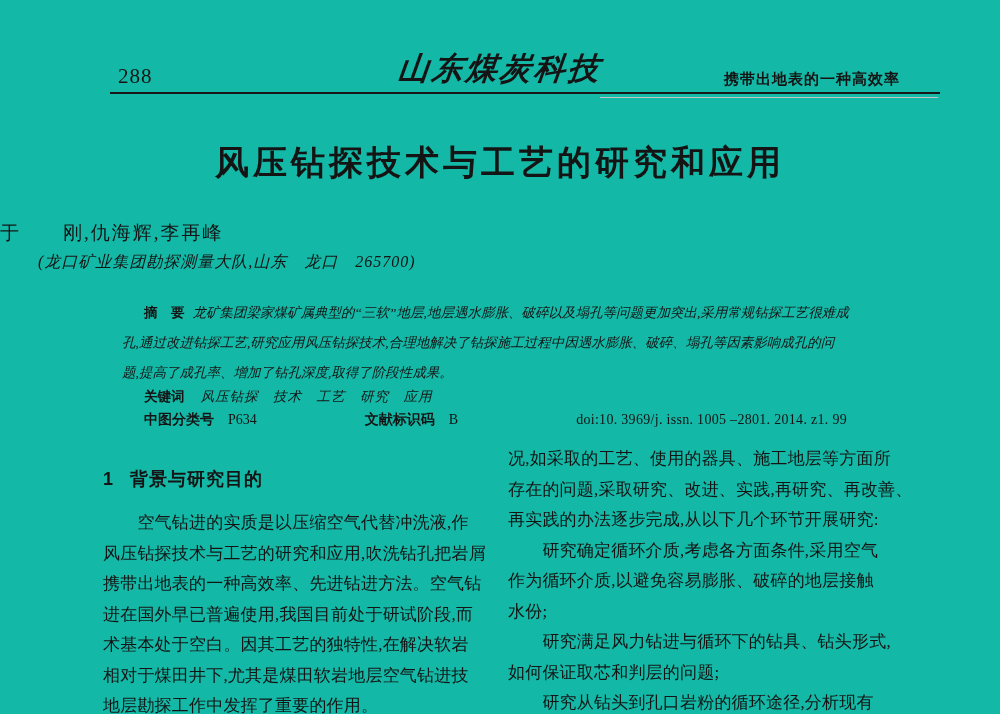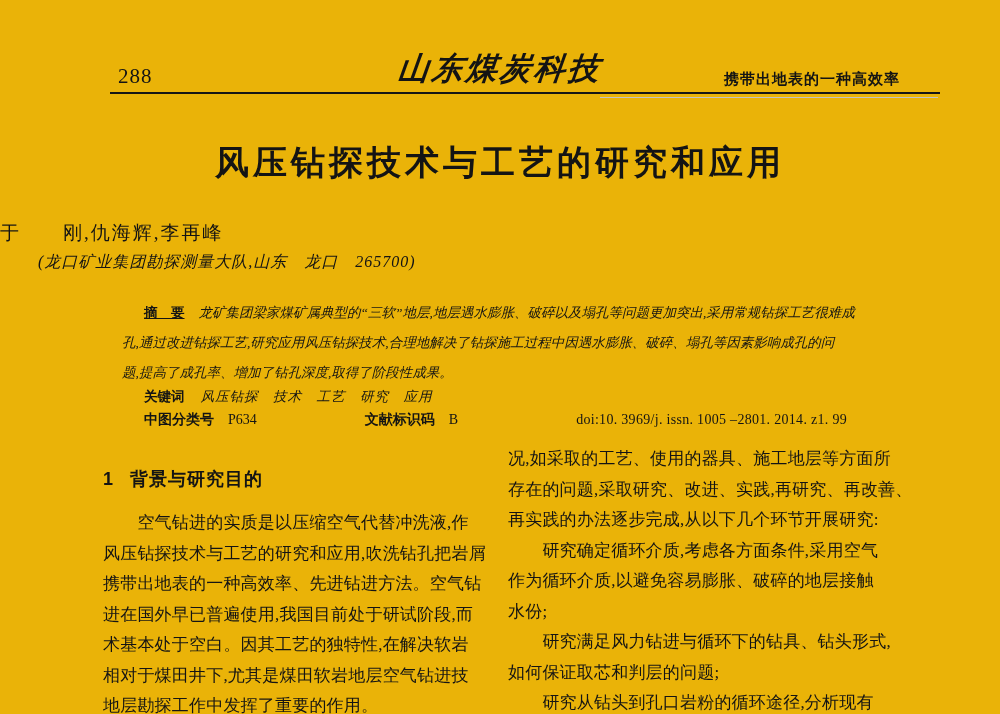--- a/index.html
+++ b/index.html
@@ -1,19 +1,19 @@
 <!DOCTYPE html>
 <html><head>
 <meta charset="utf-8">
 <style>
   html,body{margin:0;padding:0;background:#e8e8e8;}
   .page{
     position:relative;
     width:1000px;height:714px;
-    background:#eab308;
+    background:#14b8a6;
     overflow:hidden;
     font-family:"Liberation Serif", serif;
     color:#141414;
   }
   
   .page-number{
     position:absolute;left:118px;top:64px;
     font-size:21px;letter-spacing:1px;
   }
   .journal-logo{
@@ -57,22 +57,21 @@
   
   .abstract{
     position:absolute;left:122px;top:298px;width:778px;
     font-size:13.5px;
   }
   .abstract .aline{height:30px;line-height:30px;white-space:nowrap;font-style:italic;}
   .abstract .aline:first-child{padding-left:22px;}
   .abstract-label{
     font-style:normal;font-weight:bold;
     font-family:"Liberation Sans", sans-serif;
-    margin-right:14px;
-    text-decoration:underline;
+    margin-right:8px;
   }
   .kw-line{
     position:absolute;left:122px;top:388px;width:778px;
     font-size:13.5px;padding-left:22px;box-sizing:border-box;
     white-space:nowrap;
   }
   .kw-label{font-weight:bold;font-family:"Liberation Sans", sans-serif;margin-right:16px;}
   .kw-text{font-style:italic;letter-spacing:1px;}
   .meta-line{
     position:absolute;left:122px;top:411px;width:778px;

